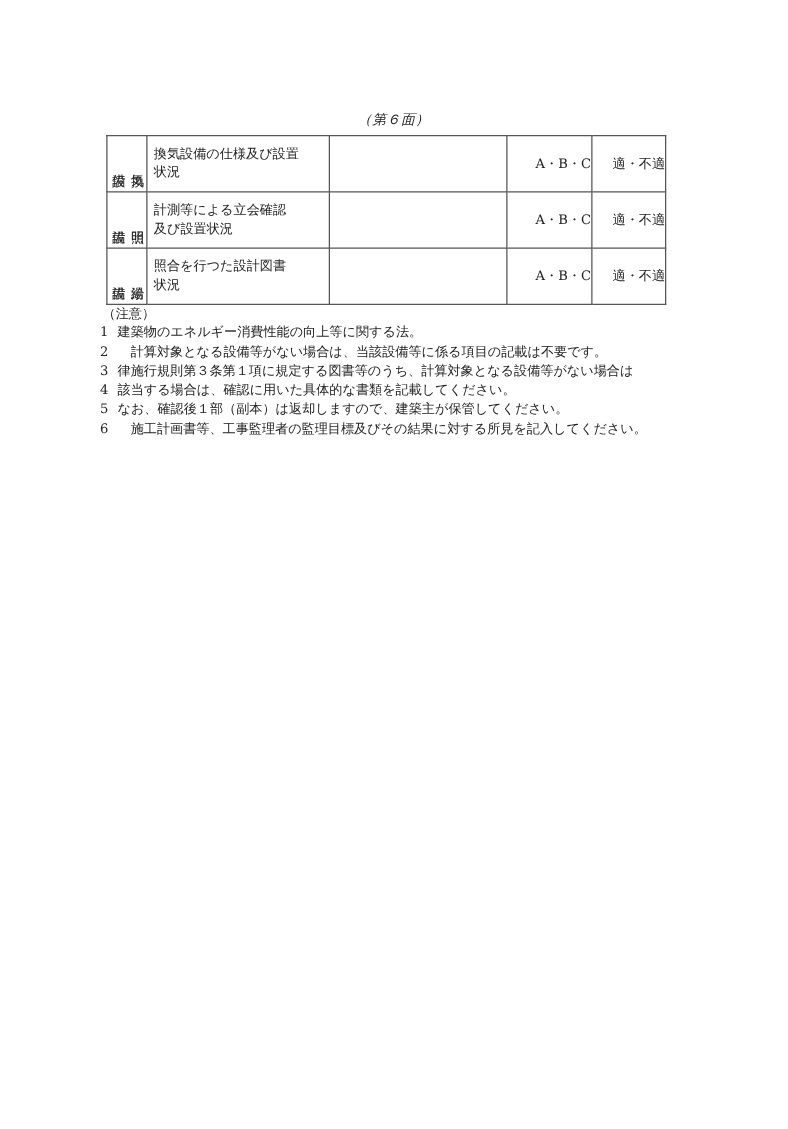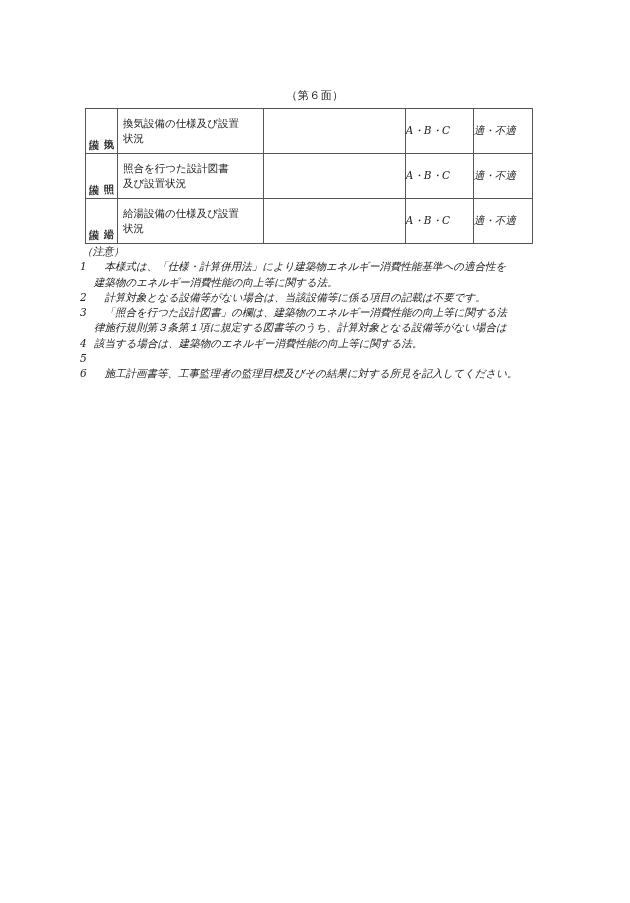--- a/index.html
+++ b/index.html
@@ -3,43 +3,43 @@
   <meta charset="utf-8">
   <style>
     html, body { margin: 0; padding: 0; }
     body {
       width: 630px; height: 903px; background: #ffffff; position: relative;
       font-family: "DejaVu Serif", "Liberation Serif", serif; color: #222;
       overflow: hidden;
     }
     .page-title {
       position: absolute; top: 88px; left: 0; width: 630px; text-align: center;
-      font-size: 11px; letter-spacing: 0.5px;
+      font-size: 11px; letter-spacing: 0.5px; font-style: italic;
     }
     table.form {
       position: absolute; left: 85px; top: 108px; width: 448px;
       border-collapse: collapse; table-layout: fixed;
     }
     table.form td {
       border: 1px solid #555; height: 44px; padding: 0; font-size: 10.5px;
       vertical-align: middle;
     }
     .c-cat { width: 32px; }
     .c-item { width: 146px; }
     .c-doc { width: 141px; }
     .c-method { width: 68px; }
     .c-judge { width: 59px; }
     .cat { display: flex; justify-content: center; gap: 2px; line-height: 13px; font-size: 10.5px; }
     .cat .col { display: flex; flex-direction: column; }
     .cat .col span { display: block; }
     .item { padding-left: 5px !important; line-height: 15px; }
-    .center { text-align: left; font-style: italic; }
+    .center { text-align: right; }
     .notes {
       position: absolute; left: 80px; top: 244px; width: 470px;
-      font-size: 10.5px; line-height: 15.3px; font-style: italic;
+      font-size: 10.5px; line-height: 15.3px;
     }
     .notes .head { padding-left: 2px; }
     .note { display: flex; }
     .note .num { width: 20px; flex: none; }
     .note .txt { flex: 1; }
     .note .txt .line { display: block; white-space: nowrap; }
   </style>
 </head>
 <body>
 
@@ -78,85 +78,84 @@
         <div class="cat">
           <div class="col">
               <span style="writing-mode: vertical-rl; text-orientation: upright;">設備</span>
             </div>
           <div class="col">
               <span style="writing-mode: vertical-rl; text-orientation: upright;">照明</span>
             </div>
         </div>
       </td>
       <td class="item">
-        <div>照合を行つた設計図書</div>
+        <div>計測等による立会確認</div>
         <div>及び設置状況</div>
       </td>
       <td></td>
       <td class="center">A・B・C</td>
       <td class="center">適・不適</td>
     </tr>
     <tr>
       <td>
         <div class="cat">
           <div class="col">
               <span style="writing-mode: vertical-rl; text-orientation: upright;">設備</span>
             </div>
           <div class="col">
               <span style="writing-mode: vertical-rl; text-orientation: upright;">給湯</span>
             </div>
         </div>
       </td>
       <td class="item">
-        <div>給湯設備の仕様及び設置</div>
+        <div>照合を行つた設計図書</div>
         <div>状況</div>
       </td>
       <td></td>
       <td class="center">A・B・C</td>
       <td class="center">適・不適</td>
     </tr>
   </tbody>
 </table>
 
 <div class="notes">
   <div class="head">（注意）</div>
 
   <div class="note">
     <span class="num">1</span>
     <div class="txt">
-      <span class="line" style="margin-left:-6px">　本様式は、「仕様・計算併用法」により建築物エネルギー消費性能基準への適合性を</span>
       <span class="line" style="margin-left:-6px">建築物のエネルギー消費性能の向上等に関する法。</span>
     </div>
   </div>
 
   <div class="note">
     <span class="num">2</span>
     <div class="txt">
       <span class="line" style="margin-left:-6px">　計算対象となる設備等がない場合は、当該設備等に係る項目の記載は不要です。</span>
     </div>
   </div>
 
   <div class="note">
     <span class="num">3</span>
     <div class="txt">
-      <span class="line" style="margin-left:-6px">　「照合を行つた設計図書」の欄は、建築物のエネルギー消費性能の向上等に関する法</span>
       <span class="line" style="margin-left:-6px">律施行規則第３条第１項に規定する図書等のうち、計算対象となる設備等がない場合は</span>
     </div>
   </div>
 
   <div class="note">
     <span class="num">4</span>
     <div class="txt">
-      <span class="line" style="margin-left:-6px">該当する場合は、建築物のエネルギー消費性能の向上等に関する法。</span>
+      <span class="line" style="margin-left:-6px">該当する場合は、確認に用いた具体的な書類を記載してください。</span>
     </div>
   </div>
 
   <div class="note">
     <span class="num">5</span>
     <div class="txt">
+      <span class="line" style="margin-left:-6px">なお、確認後１部（副本）は返却しますので、建築主が保管してください。</span>
     </div>
   </div>
 
   <div class="note">
     <span class="num">6</span>
     <div class="txt">
       <span class="line" style="margin-left:-6px">　施工計画書等、工事監理者の監理目標及びその結果に対する所見を記入してください。</span>
     </div>
   </div>
 </div>

